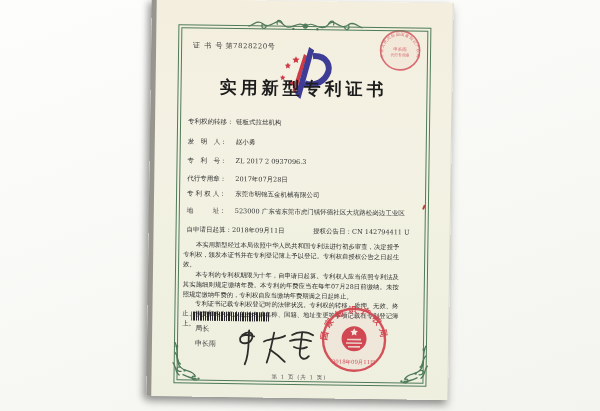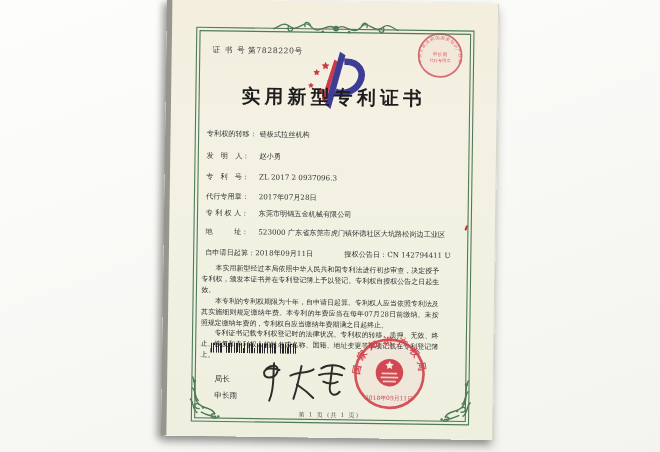--- a/index.html
+++ b/index.html
@@ -40,21 +40,21 @@
   .flabel{width:48px;flex:0 0 48px;white-space:nowrap;}
   .fvalue{flex:1;}
   .frow.grant{justify-content:space-between;}
   .grant-left,.grant-right{white-space:nowrap;display:flex;}
   .paras{position:absolute;left:30px;top:240px;width:216px;font-size:6.3px;line-height:9.9px;color:#2e2e2e;text-align:justify;}
   .paras p{margin:0;text-indent:2em;}
   .barcode{
     position:absolute;left:39px;top:312px;width:78px;height:9px;
     background:repeating-linear-gradient(90deg,#26262a 0 1px,transparent 1px 2px,#26262a 2px 3.6px,transparent 3.6px 5px,#26262a 5px 5.7px,transparent 5.7px 7px);
   }
-  .director{position:absolute;left:43px;top:338px;font-size:7px;color:#333;line-height:15px;}
+  .director{position:absolute;left:43px;top:322px;font-size:7px;color:#333;line-height:15px;}
   .signature{position:absolute;left:76px;top:323px;}
   .seal-big{position:absolute;left:168px;top:304px;opacity:.92;}
   .footer{position:absolute;left:22px;top:373px;width:251px;text-align:center;font-size:5.5px;color:#5a5a5a;letter-spacing:1px;}
   .red-mark{position:absolute;left:269px;top:202px;width:2px;height:5px;background:#c23b35;transform:rotate(22deg);border-radius:1px;}
   svg text{font-family:"DejaVu Serif","Liberation Serif",serif;}
 </style>
 </head>
 <body>
 
 <div class="photo-bg"></div>

